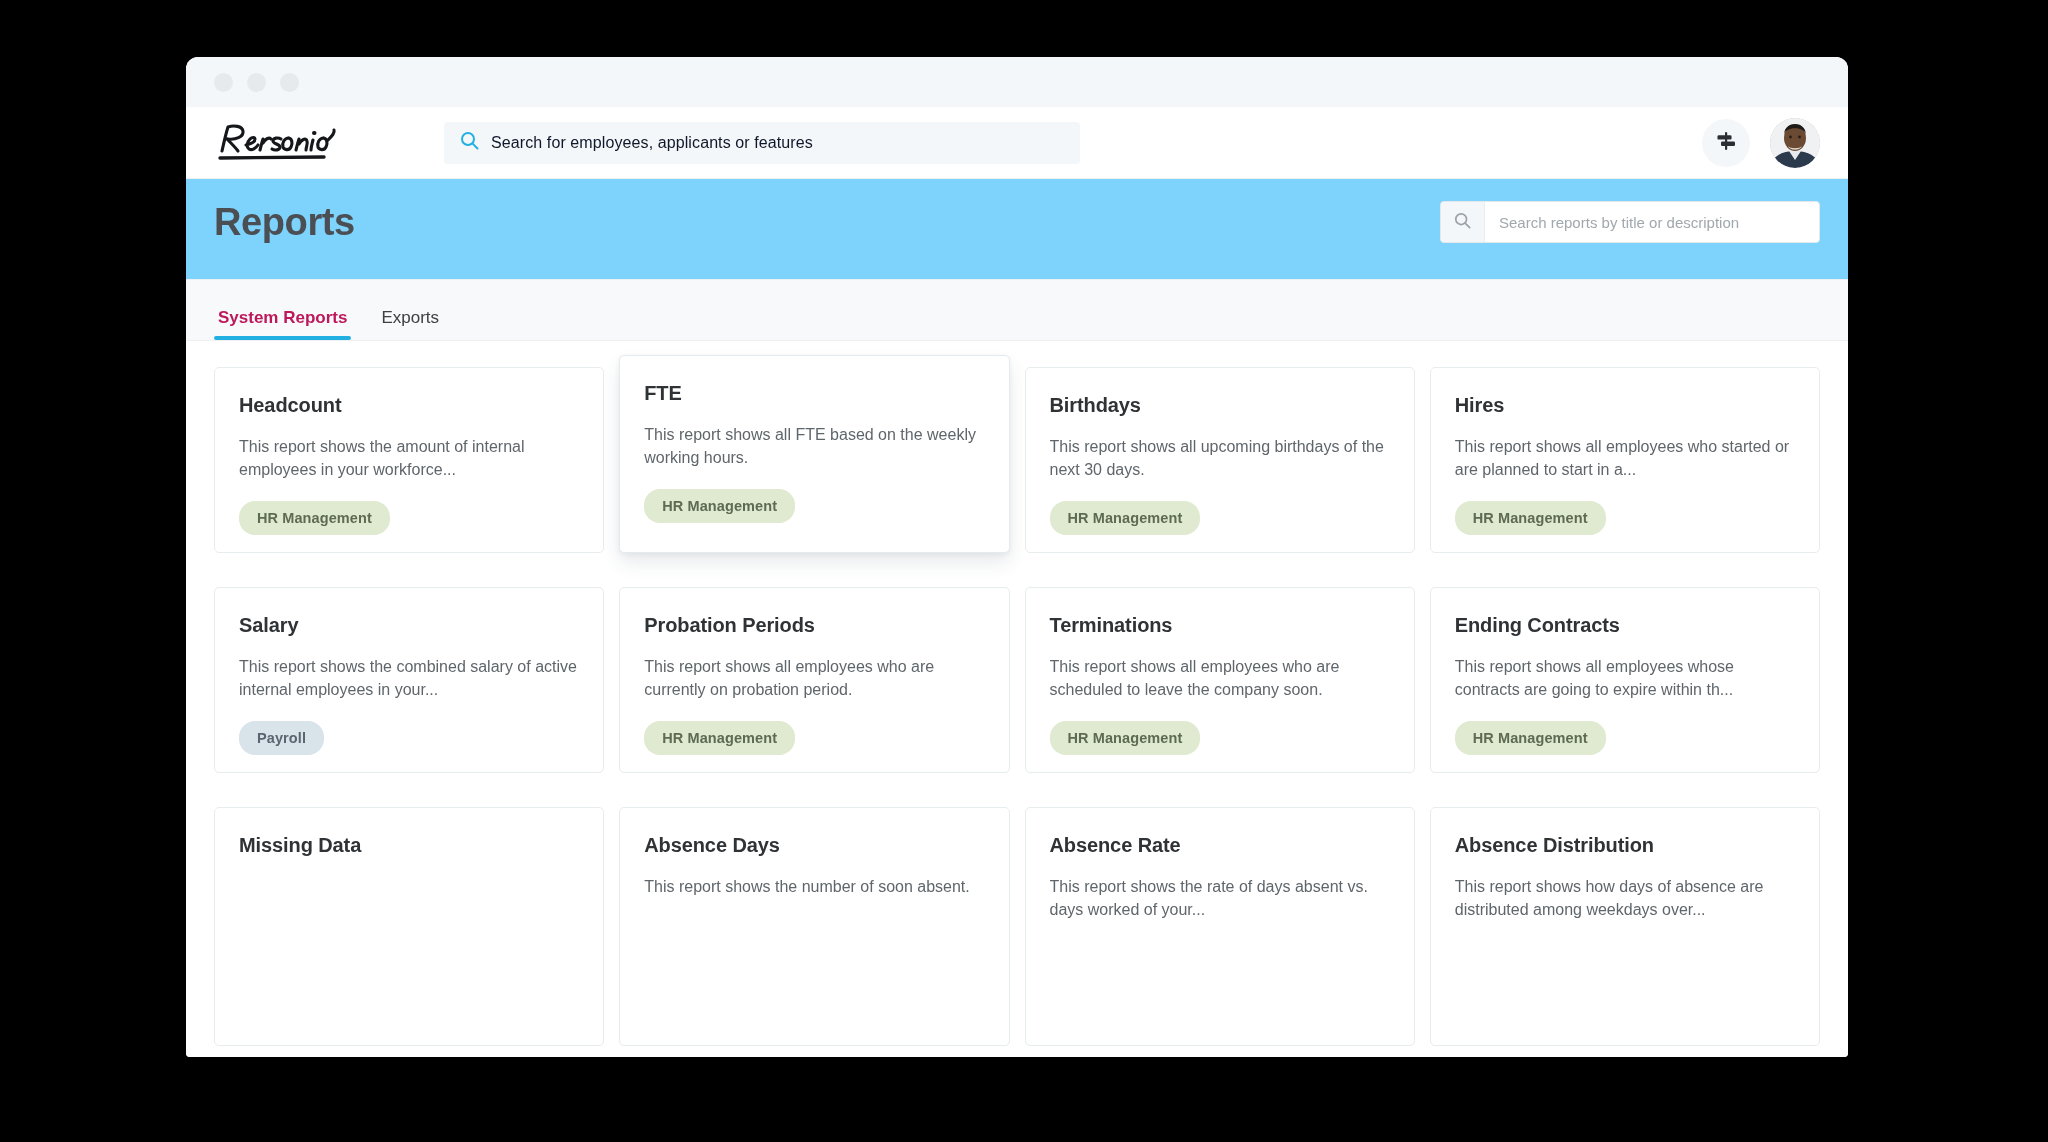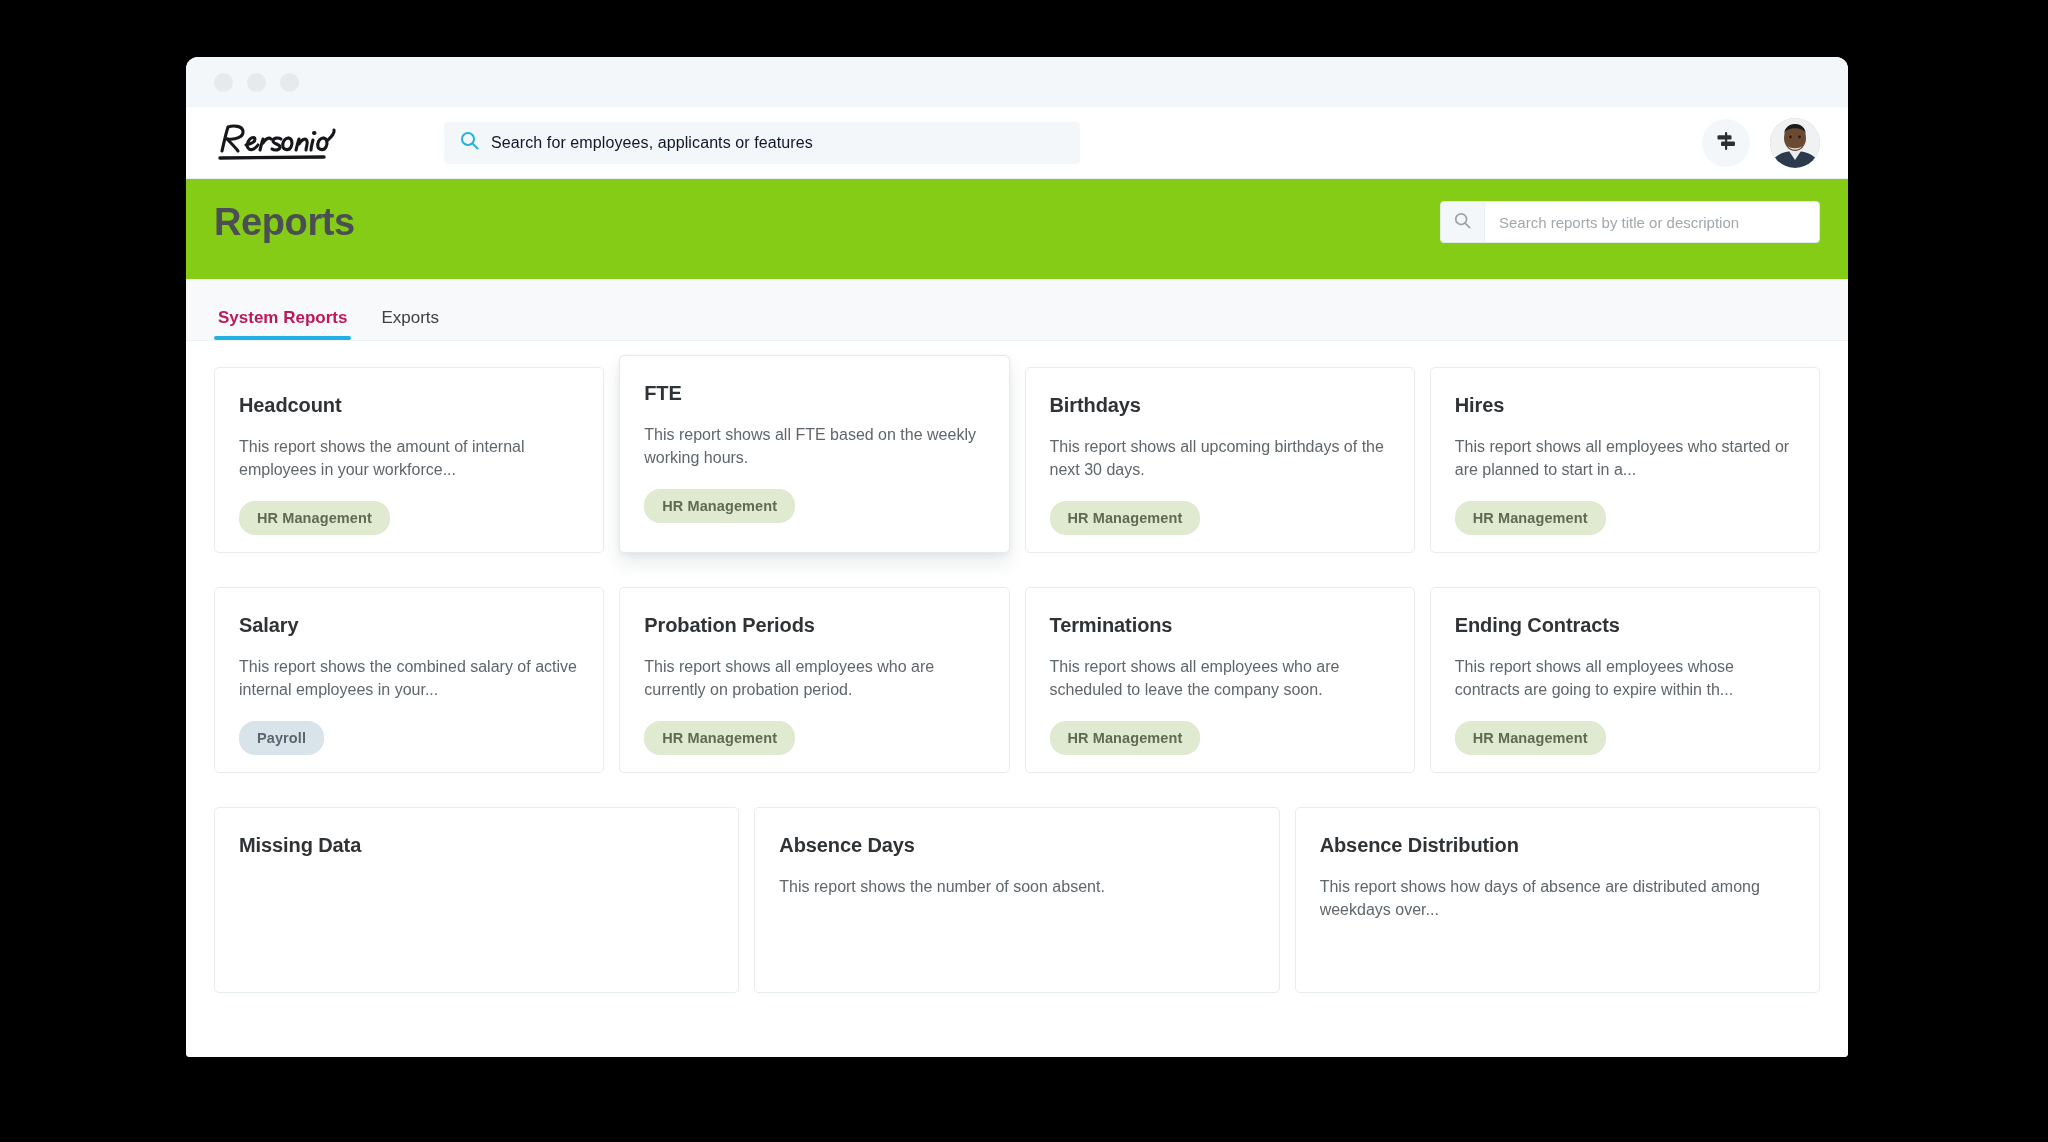--- a/index.html
+++ b/index.html
@@ -94,21 +94,21 @@
     width: 50px; height: 50px;
     border-radius: 50%;
     overflow: hidden;
     background: #c9cfd4;
     position: relative;
   }
 
   
   #pagehead {
     height: 100px;
-    background: #84cc16;
+    background: #7dd3fc;
     position: relative;
   }
   #page-title {
     position: absolute;
     left: 28px;
     top: 22px;
     font-size: 38px;
     font-weight: bold;
     color: #4b4e52;
     letter-spacing: -0.4px;
@@ -222,21 +222,21 @@
     border-radius: 16px;
     font-size: 14.5px;
     font-weight: bold;
     letter-spacing: 0.1px;
   }
   .badge.green { background: #dfead0; color: #5e6a53; }
   .badge.blue  { background: #d9e3ea; color: #5b6570; }
 
   
   .grid-row.clipped .card {
-    height: 186px;
+    height: 239px;
   }
 </style>
 </head>
 <body>
 
 <div id="window">
 
   <div id="titlebar">
     <span class="dot"></span>
     <span class="dot"></span>
@@ -386,19 +386,23 @@
 
     <div class="grid-row clipped">
       <div class="card">
         <div class="card-title">Missing Data</div>
       </div>
       <div class="card">
         <div class="card-title">Absence Days</div>
         <div class="card-desc">This report shows the number of soon absent.</div>
       </div>
       <div class="card">
+        <div class="card-title">Absence Rate</div>
+        <div class="card-desc">This report shows the rate of days absent vs. days worked of your...</div>
+      </div>
+      <div class="card">
         <div class="card-title">Absence Distribution</div>
         <div class="card-desc">This report shows how days of absence are distributed among weekdays over...</div>
       </div>
     </div>
 
   </div>
 </div>
 
 </body></html>

